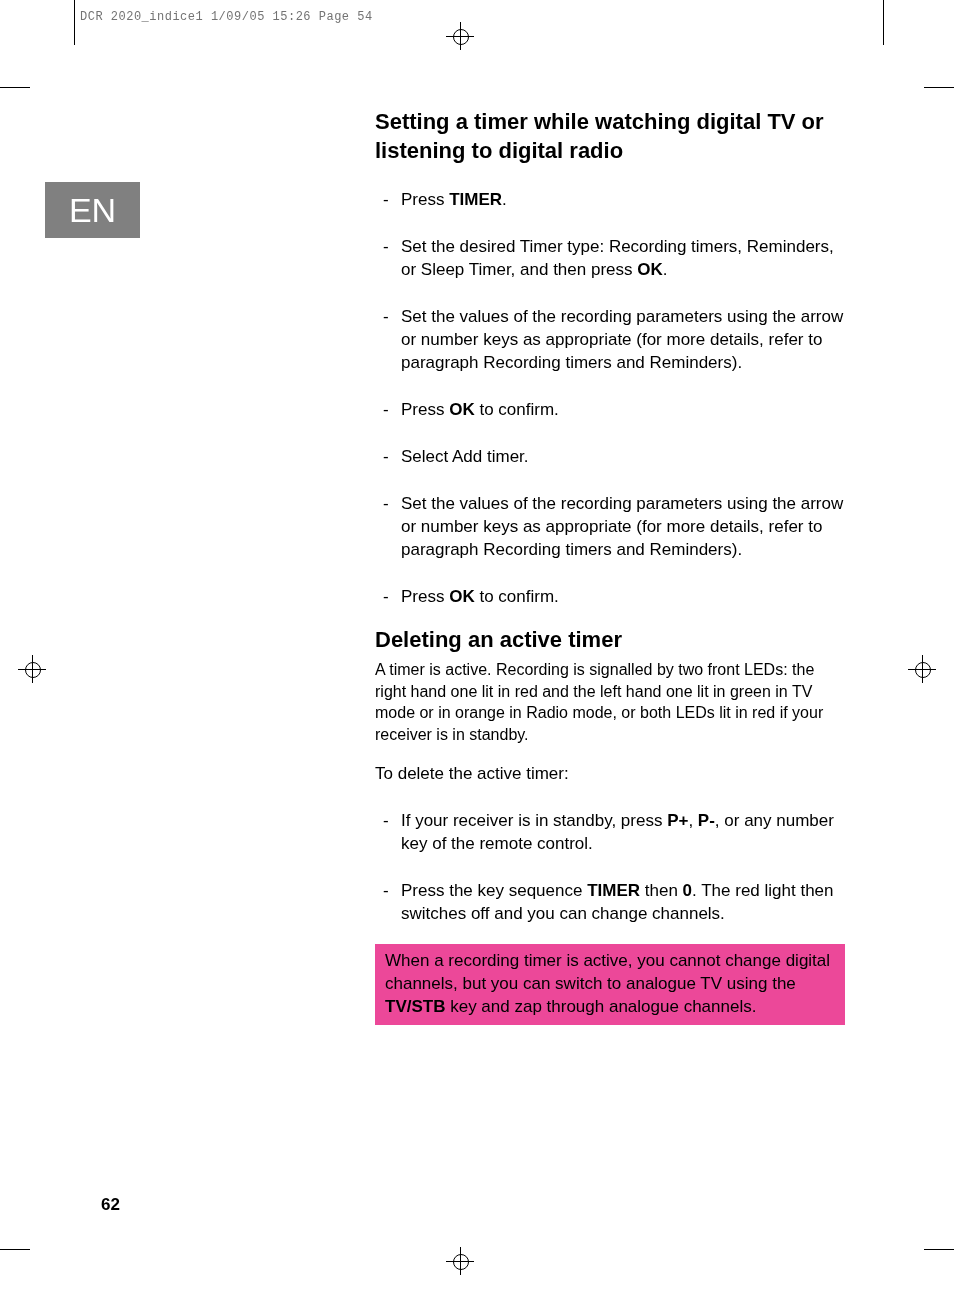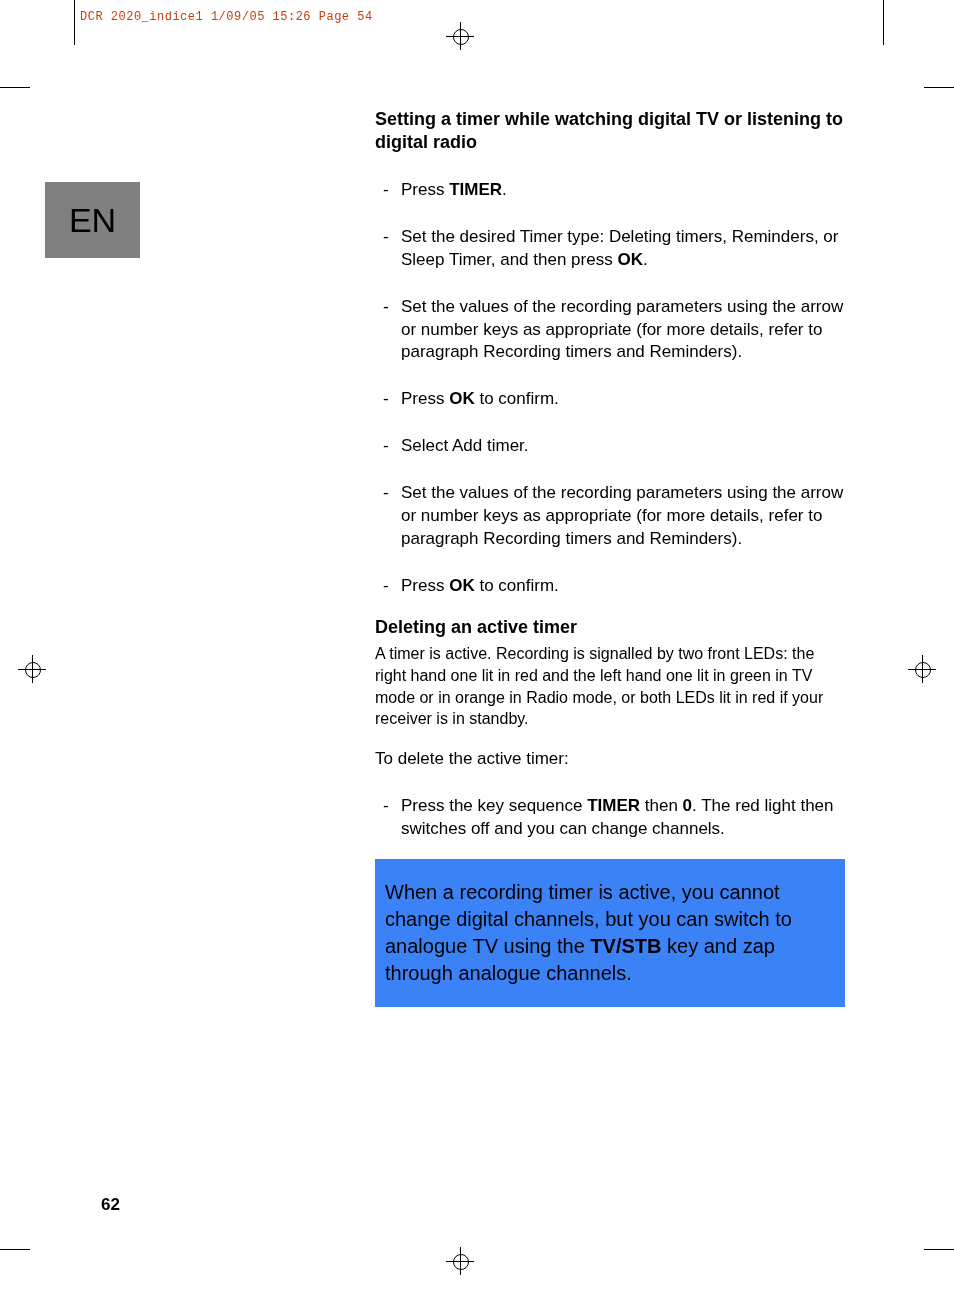--- a/index.html
+++ b/index.html
@@ -14,21 +14,21 @@
       font-family: "Gill Sans", "Gill Sans MT", "Trebuchet MS", sans-serif;
       position: relative;
       color: #000;
     }
     .slug {
       position: absolute;
       top: 10px;
       left: 80px;
       font-family: "Courier New", monospace;
       font-size: 12px;
-      color: #c2410c;
+      color: #737373;
       letter-spacing: 0.5px;
     }
     .crop-mark-top-left-v {
       position: absolute;
       top: 0;
       left: 74px;
       width: 1px;
       height: 45px;
       background: #000;
     }
@@ -121,38 +121,38 @@
       left: 14px;
       width: 1px;
       height: 28px;
       background: #000;
     }
     .lang-tab {
       position: absolute;
       top: 182px;
       left: 45px;
       width: 95px;
-      height: 76px;
+      height: 56px;
       background: #808080;
       display: flex;
       align-items: center;
       justify-content: center;
-      color: #000000;
+      color: #ffffff;
       font-size: 34px;
       font-weight: 400;
       text-align: center;
     }
     .content {
       position: absolute;
       top: 108px;
       left: 375px;
       width: 470px;
     }
     h2 {
-      font-size: 18px;
+      font-size: 22px;
       font-weight: bold;
       line-height: 1.3;
       margin-bottom: 4px;
     }
     .bullet-list {
       list-style: none;
       padding-left: 14px;
       font-size: 17px;
       line-height: 1.35;
     }
@@ -174,23 +174,23 @@
       font-size: 16px;
       line-height: 1.35;
       margin-bottom: 18px;
     }
     .para-nomb {
       font-size: 17px;
       line-height: 1.35;
       margin-bottom: 2px;
     }
     .note-box {
-      background: #3b82f6;
-      padding: 20px 10px;
-      font-size: 20px;
+      background: #ec4899;
+      padding: 6px 10px;
+      font-size: 17px;
       line-height: 1.35;
     }
     .page-number {
       position: absolute;
       bottom: 80px;
       left: 101px;
       font-size: 17px;
       font-weight: bold;
     }
     b {
@@ -234,39 +234,40 @@
   </div>
 
 <div class="lang-tab">EN</div>
 
 <div class="content">
 
   <div class="section">
     <h2>Setting a timer while watching digital TV or listening to digital radio</h2>
     <ul class="bullet-list">
       <li><span>Press </span><b>TIMER</b><span>.</span></li>
-      <li><span>Set the desired Timer type: Deleting timers, Reminders, or Sleep Timer, and then press </span><b>OK</b><span>.</span></li>
+      <li><span>Set the desired Timer type: Recording timers, Reminders, or Sleep Timer, and then press </span><b>OK</b><span>.</span></li>
       <li><span>Set the values of the recording parameters using the arrow or number keys as appropriate (for more details, refer to paragraph Recording timers and Reminders).</span><b></b><span></span></li>
       <li><span>Press </span><b>OK</b><span> to confirm.</span></li>
     </ul>
   </div>
 
   <div class="section">
     <ul class="bullet-list">
       <li><span>Select Add timer.</span><b></b><span></span></li>
       <li><span>Set the values of the recording parameters using the arrow or number keys as appropriate (for more details, refer to paragraph Recording timers and Reminders).</span><b></b><span></span></li>
       <li><span>Press </span><b>OK</b><span> to confirm.</span></li>
     </ul>
   </div>
 
   <div class="section">
     <h2>Deleting an active timer</h2>
     <p class="para">A timer is active. Recording is signalled by two front LEDs: the right hand one lit in red and the left hand one lit in green in TV mode or in orange in Radio mode, or both LEDs lit in red if your receiver is in standby.</p>
     <p class="para-nomb">To delete the active timer:</p>
     <ul class="bullet-list" style="margin-bottom:18px;">
+      <li><span>If your receiver is in standby, press </span><b>P+</b><span>, </span><b>P-</b><span>, or any number key of the remote control.</span></li>
       <li><span>Press the key sequence </span><b>TIMER</b><span> then </span><b>0</b><span>. The red light then switches off and you can change channels.</span></li>
     </ul>
     <div class="note-box">
       <span>When a recording timer is active, you cannot change digital channels, but you can switch to analogue TV using the </span><b>TV/STB</b><span> key and zap through analogue channels.</span>
     </div>
   </div>
 
 </div>
 
 <div class="page-number">62</div>

